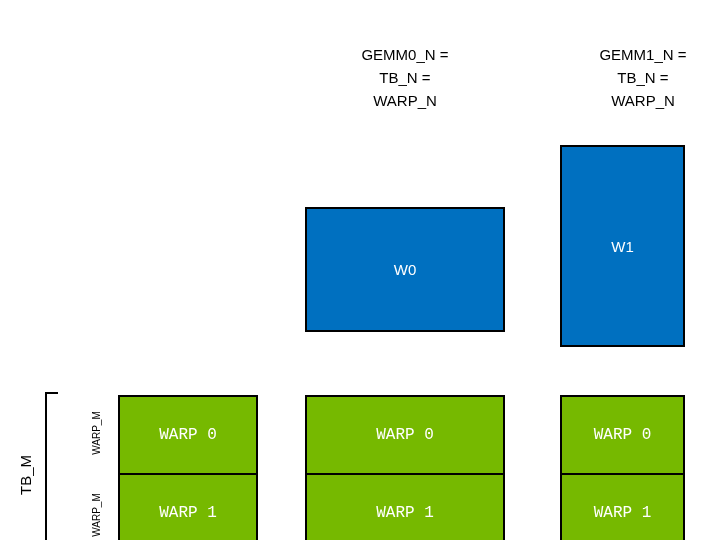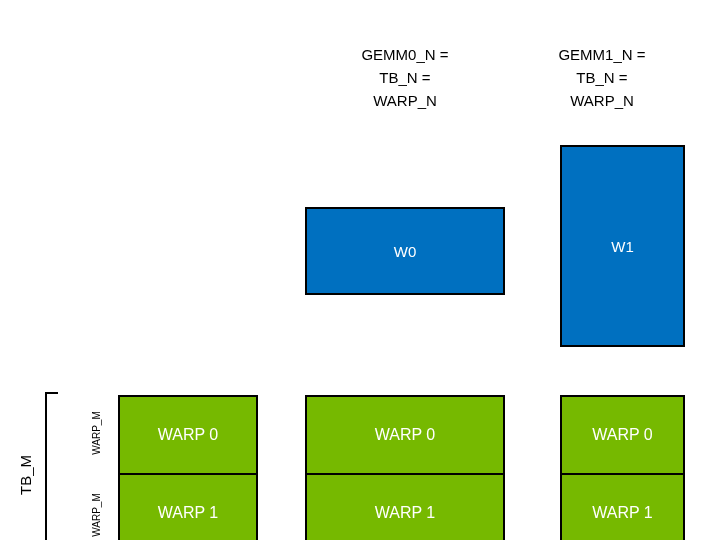--- a/index.html
+++ b/index.html
@@ -22,21 +22,21 @@
     position:absolute;background:var(--blue);
     border:2px solid var(--border);box-sizing:border-box;
     display:flex;align-items:center;justify-content:center;
     color:var(--box-text);font-size:15px;
   }
   .tile{position:absolute;}
   .cell{
     background:var(--green);border:2px solid var(--border);
     height:80px;box-sizing:border-box;
     display:flex;align-items:center;justify-content:center;
-    color:var(--box-text);font-size:16px;
+    color:var(--box-text);font-size:16px;font-family:Liberation Mono, monospace;
   }
   .cell + .cell{margin-top:-2px;}
   .vlabel{
     position:absolute;display:flex;align-items:center;justify-content:center;
     transform:rotate(-90deg);color:var(--label-text);white-space:nowrap;
   }
   .tbm{font-size:15px;}
   .warpm{font-size:10px;}
   .bracket{
     position:absolute;box-sizing:border-box;
@@ -48,27 +48,27 @@
 </head>
 <body>
 
 <div class="canvas">
 
   <div class="header" style="left:305px;width:200px;">
     <div>GEMM0_N =</div>
     <div>TB_N =</div>
     <div>WARP_N</div>
   </div>
-  <div class="header" style="left:527px;width:150px;">
+  <div class="header" style="left:568px;width:150px;">
     <div>GEMM1_N =</div>
     <div>TB_N =</div>
     <div>WARP_N</div>
   </div>
 
-  <div class="box" style="left:305px;top:172px;width:200px;height:88px;">
+  <div class="box" style="left:305px;top:172px;width:200px;height:125px;">
     <span>W0</span>
   </div>
   <div class="box" style="left:560px;top:110px;width:125px;height:202px;">
     <span>W1</span>
   </div>
 
   <div class="vlabel tbm" style="left:-15px;top:430px;width:80px;height:20px;">
     <span>TB_M</span>
   </div>
   <div class="bracket" style="left:45px;top:357px;width:13px;height:166px;"></div>

